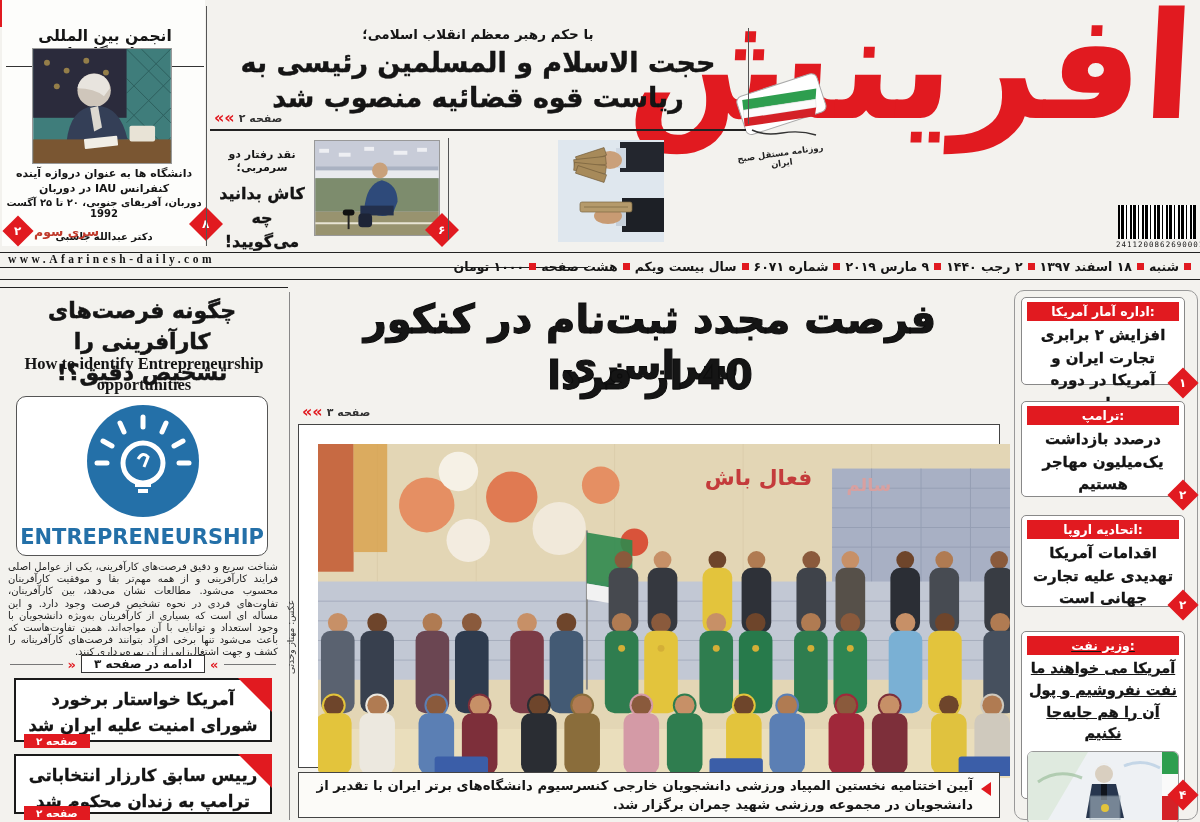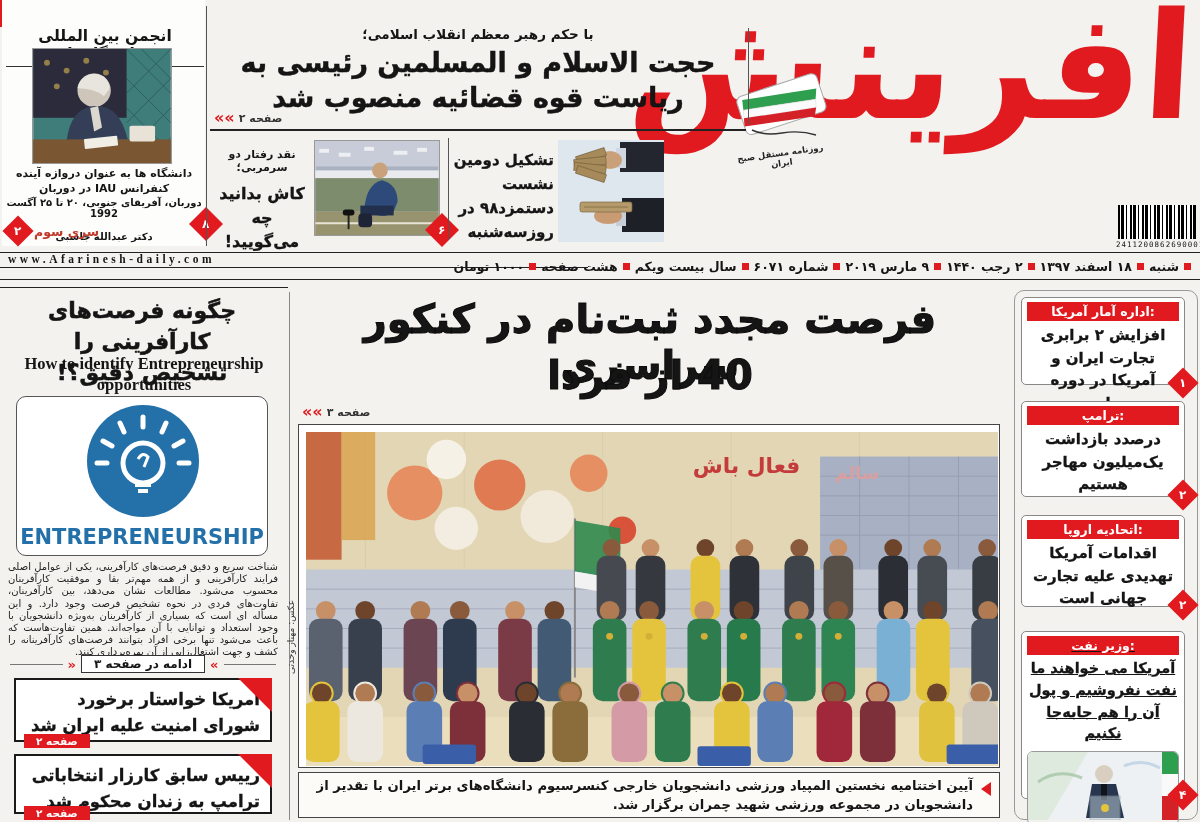--- a/index.html
+++ b/index.html
@@ -56,25 +56,25 @@
   .ent-word { position:absolute; left:0; bottom:6px; width:100%; text-align:center; color:var(--blue); font-weight:bold; font-size:21px; letter-spacing:0; }
   .ent-body { position:absolute; left:8px; top:561px; width:270px; font-size:10px; line-height:1.22; text-align:justify; font-weight:400; color:#222; }
   .cont-row { position:absolute; left:10px; top:655px; width:266px; display:flex; align-items:center; justify-content:center; gap:5px; }
   .cont-row .dash { flex:1; height:1px; background:#777; }
   .cont-row .chev { color:var(--red); font-weight:bold; font-size:13px; }
   .cont-box { border:1.4px solid #333; padding:1px 12px; font-size:12px; font-weight:bold; background:#fff; }
 
   
   .news-box { position:absolute; left:14px; width:258px; background:#fff; border:2px solid #1a1a1a; }
   .news-box .tri { position:absolute; top:-2px; right:-2px; width:0; height:0; border-top:34px solid var(--red); border-left:34px solid transparent; }
-  .news-box .t { padding:7px 10px 0; text-align:right; font-size:16.5px; font-weight:bold; line-height:1.55; -webkit-text-stroke:.3px #111; }
+  .news-box .t { padding:7px 10px 0; text-align:center; font-size:16.5px; font-weight:bold; line-height:1.55; -webkit-text-stroke:.3px #111; }
   .news-tag { position:absolute; left:8px; bottom:-8px; background:var(--red); color:#fff; font-size:10.5px; font-weight:bold; padding:1px 12px; }
 
   
-  .photo-frame { position:absolute; left:298px; top:424px; width:702px; height:344px; border:1.5px solid #444; background:#fff; padding:7px; }
+  .photo-frame { position:absolute; left:298px; top:424px; width:702px; height:344px; border:1.5px solid #444; background:#fff; padding:19px; }
   .photo-credit { position:absolute; left:286px; top:600px; font-size:9px; color:#333; writing-mode:vertical-rl; transform:rotate(180deg); letter-spacing:1px; }
   .caption-box { position:absolute; left:298px; top:772px; width:702px; height:46px; border:1.5px solid #444; background:#fcfbf8; padding:3px 26px 3px 10px; }
   .caption-box .txt { font-size:13.2px; font-weight:bold; line-height:1.45; text-align:right; }
   .cap-mark { position:absolute; right:8px; top:9px; width:0; height:0; border-top:7px solid transparent; border-bottom:7px solid transparent; border-right:10px solid var(--red); }
 
   
   .sidebar { position:absolute; left:1014px; top:290px; width:184px; height:530px; border:1.5px solid #999; border-radius:10px; }
   .sb-box { position:absolute; left:6px; width:164px; background:#fff; border:1.2px solid #888; border-radius:5px; }
   .sb-head { margin:4px 5px 0; background:var(--red); color:#fff; text-align:center; font-size:12.5px; font-weight:bold; padding:2px 0; }
   .sb-body { padding:3px 6px 6px; text-align:center; font-size:15px; font-weight:bold; line-height:1.5; -webkit-text-stroke:.3px #111; }
@@ -176,23 +176,20 @@
     <path d="M50 70 q2 -26 18 -30 q16 4 16 22 l-4 10 q-6 6 -16 4 z" fill="#2e4a7a"></path>
     <rect x="46" y="66" width="34" height="10" rx:="4" fill="#23304d"></rect>
     <rect x="44" y="74" width="14" height="14" rx="4" fill="#1d2436"></rect>
     <line x1="34" y1="90" x2="34" y2="74" stroke="#222" stroke-width="2"></line>
     <rect x="28" y="70" width="12" height="6" rx="3" fill="#111"></rect>
   </svg>
   <div class="diamond" style="left:194px;top:212px;width:24px;height:24px;">
       <span>۸</span>
     </div>
 
-  <div class="abs rtl" style="left:452px;top:148px;width:102px;">
-    <div class="strip-title" style="font-size:15px;line-height:1.6;text-align:right;">تشکیل دومین نشست دستمزد۹۸ در روزسه‌شنبه</div>
-  </div>
   <svg class="abs" style="left:558px;top:140px;" width="106" height="102" viewBox="0 0 106 102">
     <rect width="106" height="102" fill="#dfe7ee"></rect>
     <rect x="62" y="2" width="44" height="30" fill="#23262e"></rect>
     <rect x="58" y="8" width="10" height="20" fill="#cfd8e2"></rect>
     <ellipse cx="52" cy="20" rx="12" ry="9" fill="#caa07a"></ellipse>
     <g fill="#a78a5a" stroke="#6f5a38" stroke-width="0.6">
       <rect x="18" y="12" width="30" height="8" transform="rotate(-18 33 16)"></rect>
       <rect x="16" y="18" width="32" height="8" transform="rotate(-6 32 22)"></rect>
       <rect x="16" y="24" width="32" height="8" transform="rotate(6 32 28)"></rect>
       <rect x="18" y="30" width="30" height="8" transform="rotate(18 33 34)"></rect>

